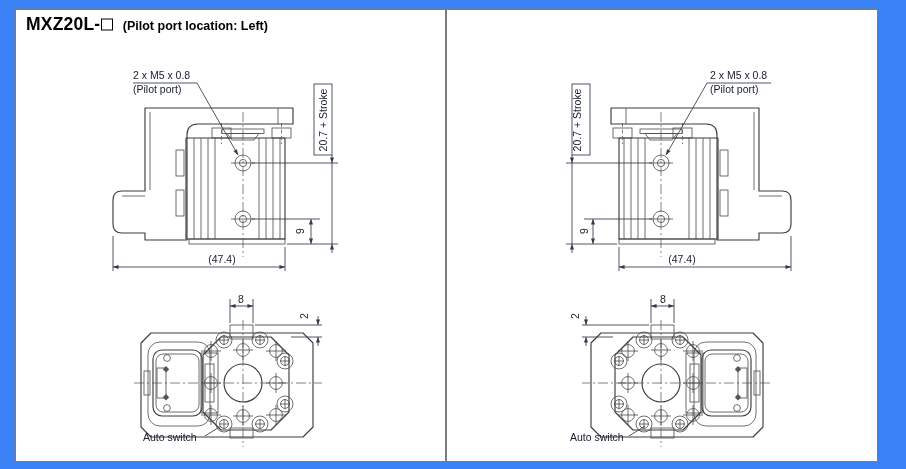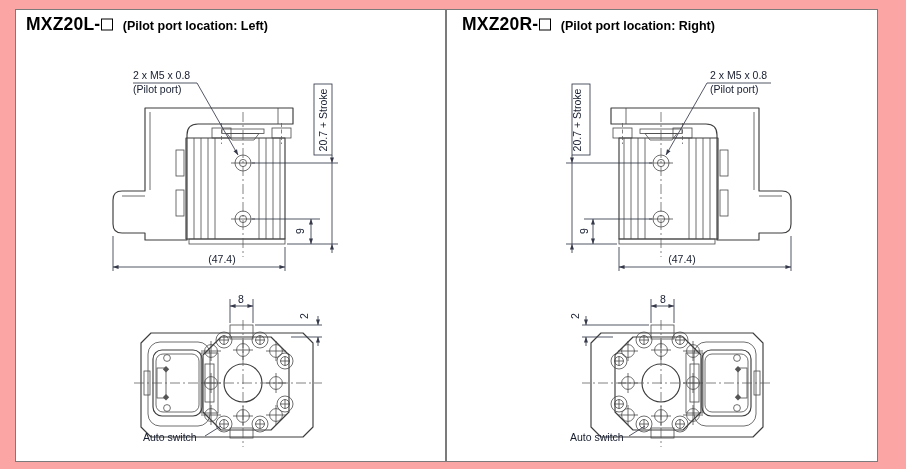--- a/index.html
+++ b/index.html
@@ -1,16 +1,16 @@
 <!DOCTYPE html>
 <html><head>
 <meta charset="utf-8">
 <style>
   html,body{margin:0;padding:0;background:#ffffff;}
-  .stage{position:relative;width:906px;height:469px;background:#fca5a5;overflow:hidden;
+  .stage{position:relative;width:906px;height:469px;background:#3b82f6;overflow:hidden;
          font-family:"Liberation Sans","DejaVu Sans",sans-serif;}
   .frame{position:absolute;left:15px;top:9px;width:861px;height:451px;
          border:1.5px solid #7b7b7b;background:#fff;}
   .divider{position:absolute;left:445px;top:9px;width:1.5px;height:452px;background:#7b7b7b;}
   .panel-title{position:absolute;top:14px;white-space:nowrap;color:#000;}
   .panel-title .model{font-size:17.5px;font-weight:bold;letter-spacing:.2px;}
   .panel-title .model-box{display:inline-block;width:10px;height:10px;border:1.7px solid #000;
          margin:0 3px 0 1px;transform:translateY(.5px);}
   .panel-title .note{font-size:12.5px;font-weight:bold;margin-left:2px;}
   .t-left{left:26px;}
@@ -27,24 +27,20 @@
 </head>
 <body>
 
 <div class="stage">
   <div class="frame"></div>
   <div class="divider"></div>
 
   <div class="panel-title t-left">
     <span class="model">MXZ20L-</span><span class="model-box"></span>
     <span class="note">(Pilot port location: Left)</span>
-  </div>
-  <div class="panel-title t-right">
-    <span class="model">MXZ20R-</span><span class="model-box"></span>
-    <span class="note">(Pilot port location: Right)</span>
   </div>
 
   <svg class="art" width="906" height="469" viewBox="0 0 906 469">
     <defs>
       <marker id="arr" viewBox="0 0 10 10" refX="9.3" refY="5" markerWidth="9" markerHeight="7" orient="auto-start-reverse">
         <path d="M0,1.6 L9.5,5 L0,8.4 Z" fill="#35394a"></path>
       </marker>
 
       <g id="side-art">
 

